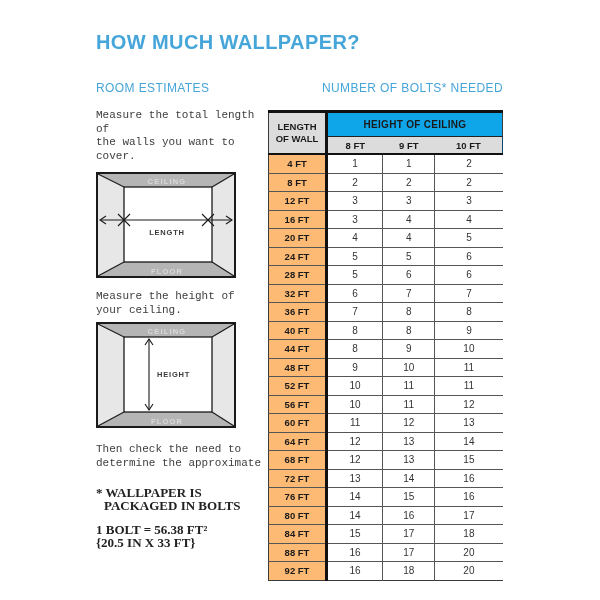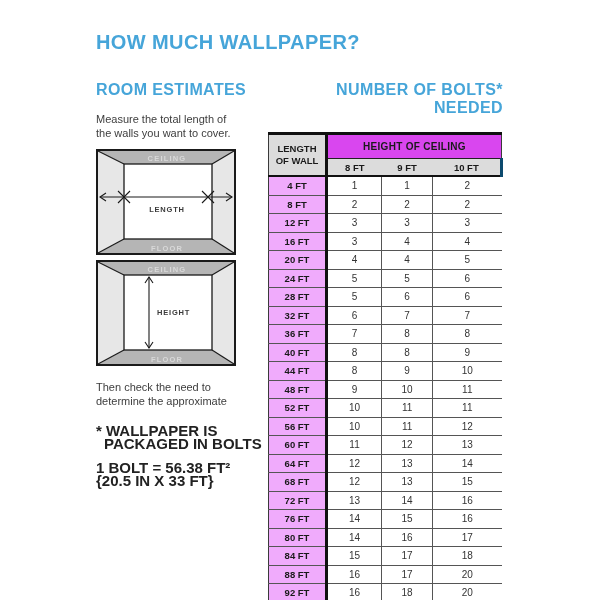--- a/index.html
+++ b/index.html
@@ -8,60 +8,60 @@
     font-family:"Liberation Sans","DejaVu Sans",sans-serif; overflow:hidden;
   }
   .title {
     position:absolute; left:96px; top:18px;
     font-size:20px; font-weight:bold; letter-spacing:0.4px; color:#46A5D9;
   }
   .left-col  { position:absolute; left:96px;  top:81px; width:168px; }
   .table-col { position:absolute; left:268px; top:81px; width:235px; }
 
   .section-heading {
-    font-size:16px; font-weight:bold; letter-spacing:0.4px; color:#46A5D9;
+    font-size:12px; font-weight:normal; letter-spacing:0.4px; color:#46A5D9;
   }
   .table-col .section-heading { text-align:right; }
 
-  .step { font-size:11px; line-height:13.5px; color:#3d3d3d; }
+  .step { font-size:11px; line-height:13.5px; color:#3d3d3d;font-family:Liberation Mono, monospace; }
   .step-1 { margin-top:14px; }
   .diagram-1 { margin-top:9px; display:block; }
   .step-2 { margin-top:12px; }
   .diagram-2 { margin-top:5px; display:block; }
   .step-3 { margin-top:15px; }
 
-  .note { font-size:15px; line-height:13px; font-weight:bold; color:#222; }
+  .note { font-size:13px; line-height:13px; font-weight:bold; color:#222;font-family:Liberation Serif, serif; }
   .note-1 { margin-top:16px; }
   .note-2 { margin-top:11px; }
   .note-indent { padding-left:8px; }
 
   
   table.bolts {
     margin-top:15px; border-collapse:collapse; width:235px;
     border-top:3px solid #111; border-left:1px solid #3a3a3a;
     border-bottom:1px solid #3a3a3a;
   }
   table.bolts td { padding:0; text-align:center; vertical-align:middle; }
   .corner-cell {
     width:56px; background:#dcdcdc; border-right:3px solid #111;
     border-bottom:2.5px solid #111;
     font-size:9.5px; font-weight:bold; color:#1a1a1a; line-height:12px;
   }
   .group-cell {
-    height:23px; background:#d946ef; border-bottom:1.5px solid #222;
+    height:23px; background:#0ea5e9; border-bottom:1.5px solid #222;
     border-right:1px solid #3a3a3a;
     font-size:10px; font-weight:bold; color:#1a1a1a; letter-spacing:0.3px;
   }
   .sub-cell {
     height:16px; background:#dcdcdc; border-bottom:2.5px solid #111;
     font-size:9.5px; font-weight:bold; color:#1a1a1a;
   }
-  .sub-cell:last-child { border-right:3px solid #0c4a6e; }
+  .sub-cell:last-child { border-right:1px solid #0c4a6e; }
   .label-cell {
-    height:17.5px; background:#f0abfc; border-right:3px solid #111;
+    height:17.5px; background:#fdba74; border-right:3px solid #111;
     border-top:1px solid #555;
     font-size:9.5px; font-weight:bold; color:#1a1a1a;
   }
   .data-cell {
     height:17.5px; border-top:1px solid #555;
     font-size:10px; color:#333;
   }
   .data-cell + .data-cell { border-left:1px solid #555; }
 
   
@@ -103,20 +103,24 @@
         <path d="M10,44 L4,48 L10,52"></path>
         <path d="M130,44 L136,48 L130,52"></path>
         <line x1="22" y1="42" x2="34" y2="54"></line>
         <line x1="22" y1="54" x2="34" y2="42"></line>
         <line x1="106" y1="42" x2="118" y2="54"></line>
         <line x1="106" y1="54" x2="118" y2="42"></line>
       </g>
       <text x="71" y="63" text-anchor="middle" class="dim-label">LENGTH</text>
     </svg>
 
+    <div class="step step-2">
+      <div>Measure the height of</div>
+      <div>your ceiling.</div>
+    </div>
 
     <svg class="room-svg diagram-2" width="140" height="106" viewBox="0 0 140 106">
       <rect x="1.2" y="1.2" width="137.6" height="103.6" fill="#ffffff" stroke="#1a1a1a" stroke-width="2.4"></rect>
       <polygon points="2,2 138,2 116,15 28,15" fill="#b5b5b5"></polygon>
       <polygon points="2,104 138,104 116,90 28,90" fill="#b5b5b5"></polygon>
       <polygon points="2,2 28,15 28,90 2,104" fill="#e7e7e7"></polygon>
       <polygon points="138,2 116,15 116,90 138,104" fill="#e7e7e7"></polygon>
       <rect x="28" y="15" width="88" height="75" fill="#ffffff" stroke="#1a1a1a" stroke-width="1.3"></rect>
       <line x1="2" y1="2" x2="28" y2="15" stroke="#1a1a1a" stroke-width="1.2"></line>
       <line x1="138" y1="2" x2="116" y2="15" stroke="#1a1a1a" stroke-width="1.2"></line>

